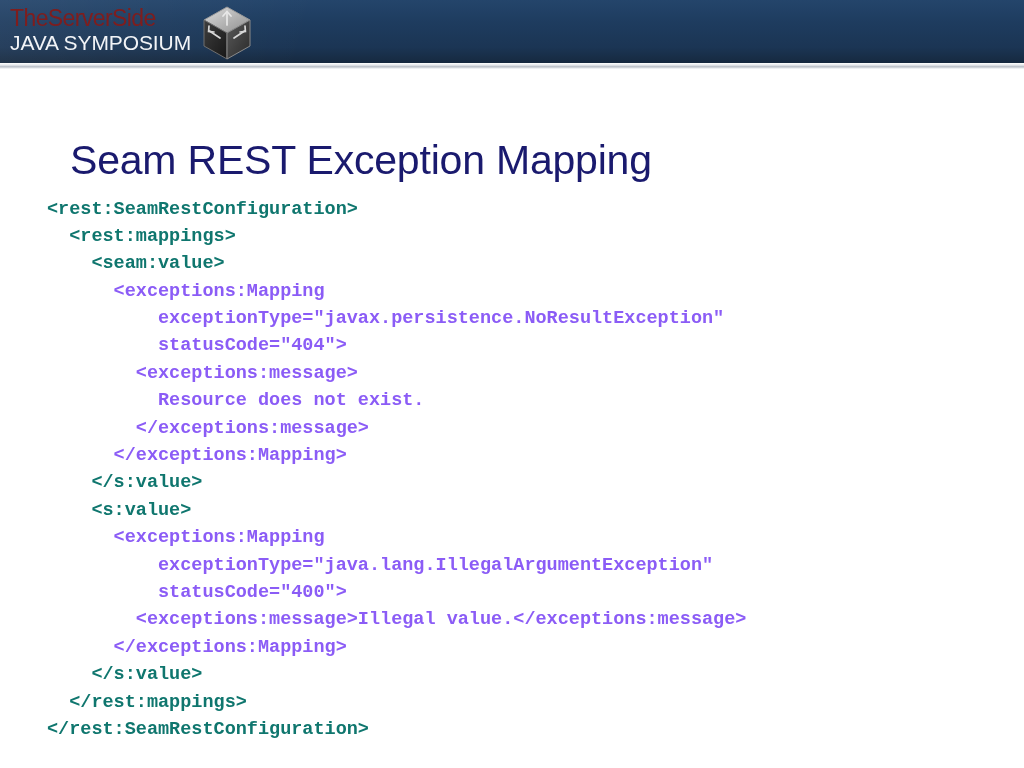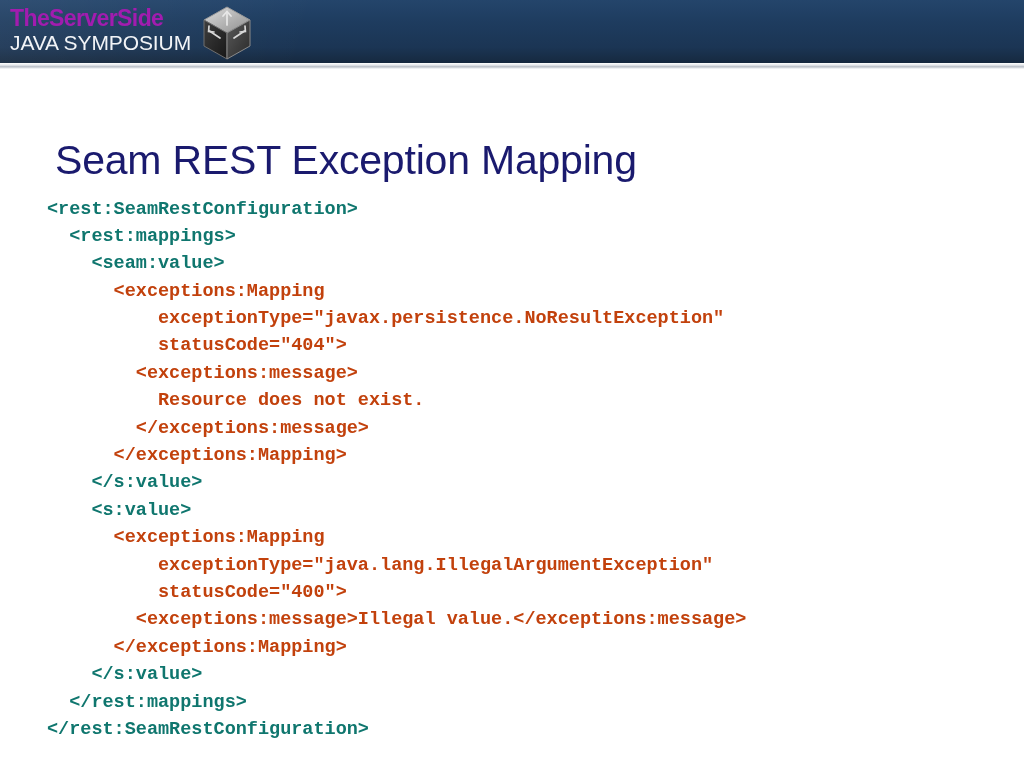--- a/index.html
+++ b/index.html
@@ -45,24 +45,24 @@
 
   
   #logo-block {
     position: absolute;
     left: 10px; top: 6px;
     width: 176px;
     z-index: 3;
   }
   .logo-line1 {
     font-family: "Liberation Sans", sans-serif;
-    font-weight: bold;
+    font-weight: normal;
     font-size: 23px;
     letter-spacing: -0.6px;
-    color: #a21caf;
+    color: #7f1d1d;
     line-height: 25px;
     white-space: nowrap;
   }
   .logo-line2 {
     font-family: "Liberation Sans", sans-serif;
     font-weight: normal;
     font-size: 21px;
     letter-spacing: -0.1px;
     color: #f2f4f7;
     line-height: 24px;
@@ -73,21 +73,21 @@
   #cube-icon {
     position: absolute;
     left: 196px; top: 3px;
     width: 62px; height: 60px;
     z-index: 3;
   }
 
   
   #slide-title {
     position: absolute;
-    left: 55px;
+    left: 70px;
     top: 97px;
     font-family: "Liberation Sans", sans-serif;
     font-size: 41px;
     font-weight: normal;
     color: #1a1a6e;
     letter-spacing: -0.2px;
     white-space: nowrap;
     margin-top: 40px;
   }
 
@@ -102,21 +102,21 @@
     font-weight: bold;
     line-height: 27.4px;
     white-space: pre;
   }
   .code-line {
     white-space: pre;
     display: block;
     height: 27.4px;
   }
   .c-black { color: #0f766e; }
-  .c-blue  { color: #c2410c; }
+  .c-blue  { color: #8b5cf6; }
 </style>
 </head>
 <body>
 
 <div id="header-bar"></div>
 <div id="header-divider"></div>
 
 <div id="logo-block">
   <div class="logo-line1">TheServerSide</div>
   <div class="logo-line2">JAVA SYMPOSIUM</div>

